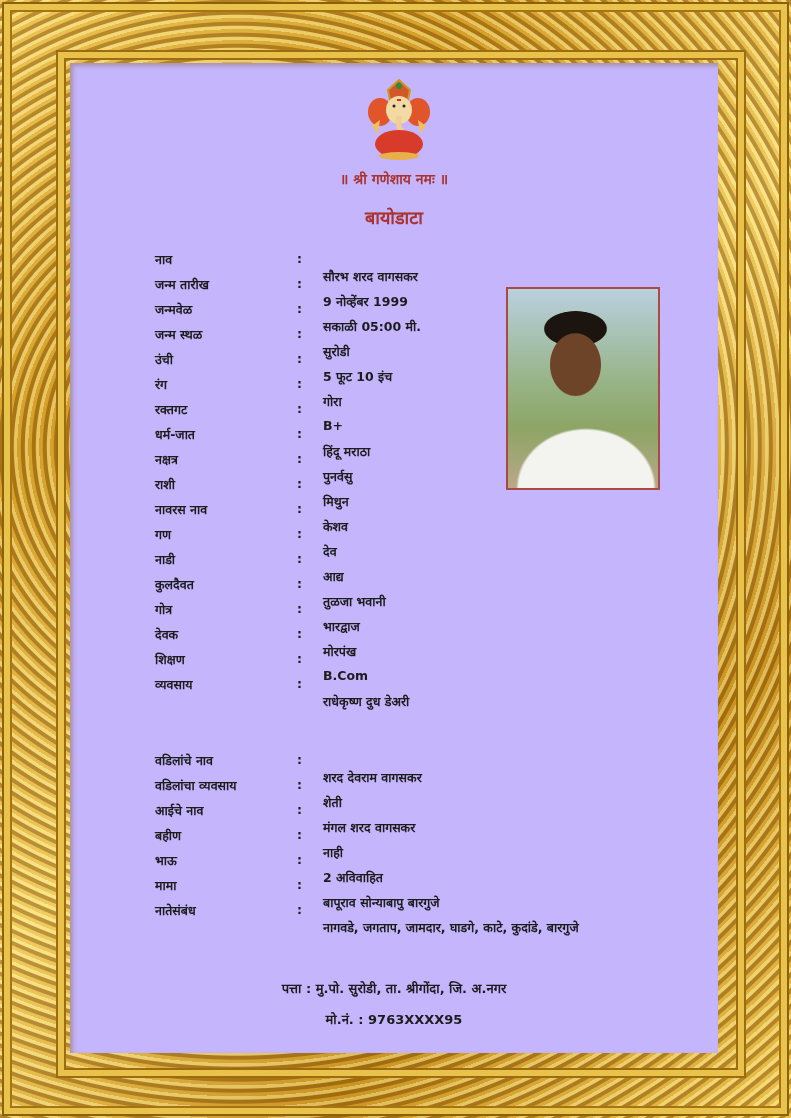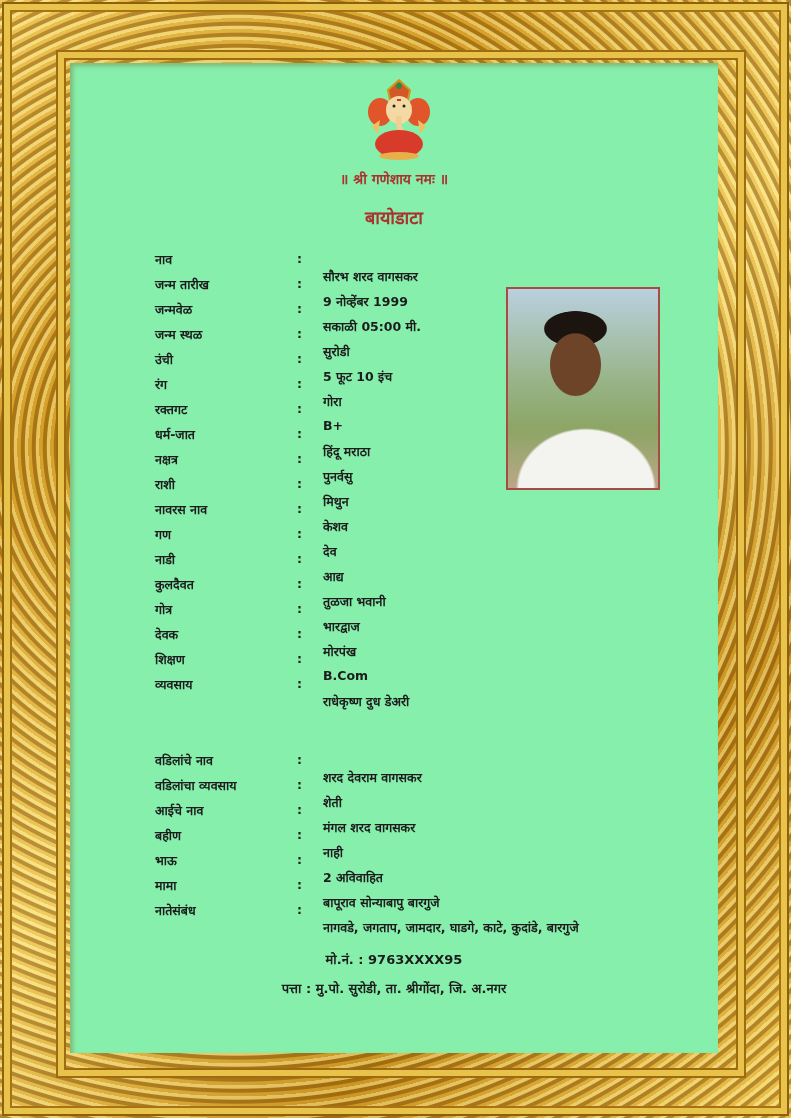--- a/index.html
+++ b/index.html
@@ -21,21 +21,21 @@
     border: 6px solid #e9c44d;
     box-shadow: inset 0 0 0 2px #a87312, 0 0 0 2px #8f600c;
   }
   .frame-edge-inner {
     position: absolute; left: 58px; top: 52px; width: 674px; height: 1012px;
     border: 6px solid #e8c24a;
     box-shadow: inset 0 0 0 2px #9d6b10, 0 0 0 2px #9d6b10;
   }
   .page {
     position: absolute; left: 70px; top: 63px; width: 648px; height: 990px;
-    background: #86efac;
+    background: #c4b5fd;
     box-shadow: inset 3px 3px 4px rgba(120,80,20,0.35);
     text-decoration: underline;
   }
   .center { position: absolute; left: 0; width: 100%; text-align: center; }
   .ganesh {
     position: absolute; left: 296px; top: 15px; width: 66px; height: 82px;
   }
   .invocation {
     top: 106px; font-size: 14px; font-weight: bold; color: #a9332f;
   }
@@ -216,14 +216,14 @@
     <span class="sep">:</span>
     <span class="val">बापूराव सोन्याबापु बारगुजे</span>
   </div>
   <div class="row" style="top:839px;">
     <span class="lbl">नातेसंबंध</span>
     <span class="sep">:</span>
     <span class="val">नागवडे, जगताप, जामदार, घाडगे, काटे, कुदांडे, बारगुजे</span>
   </div>
 
   <div class="center contact" style="top:916px;">पत्ता : मु.पो. सुरोडी, ता. श्रीगोंदा, जि. अ.नगर</div>
-  <div class="center contact" style="top:887px;">मो.नं. : 9763XXXX95</div>
+  <div class="center contact" style="top:947px;">मो.नं. : 9763XXXX95</div>
 </div>
 
 </body></html>

